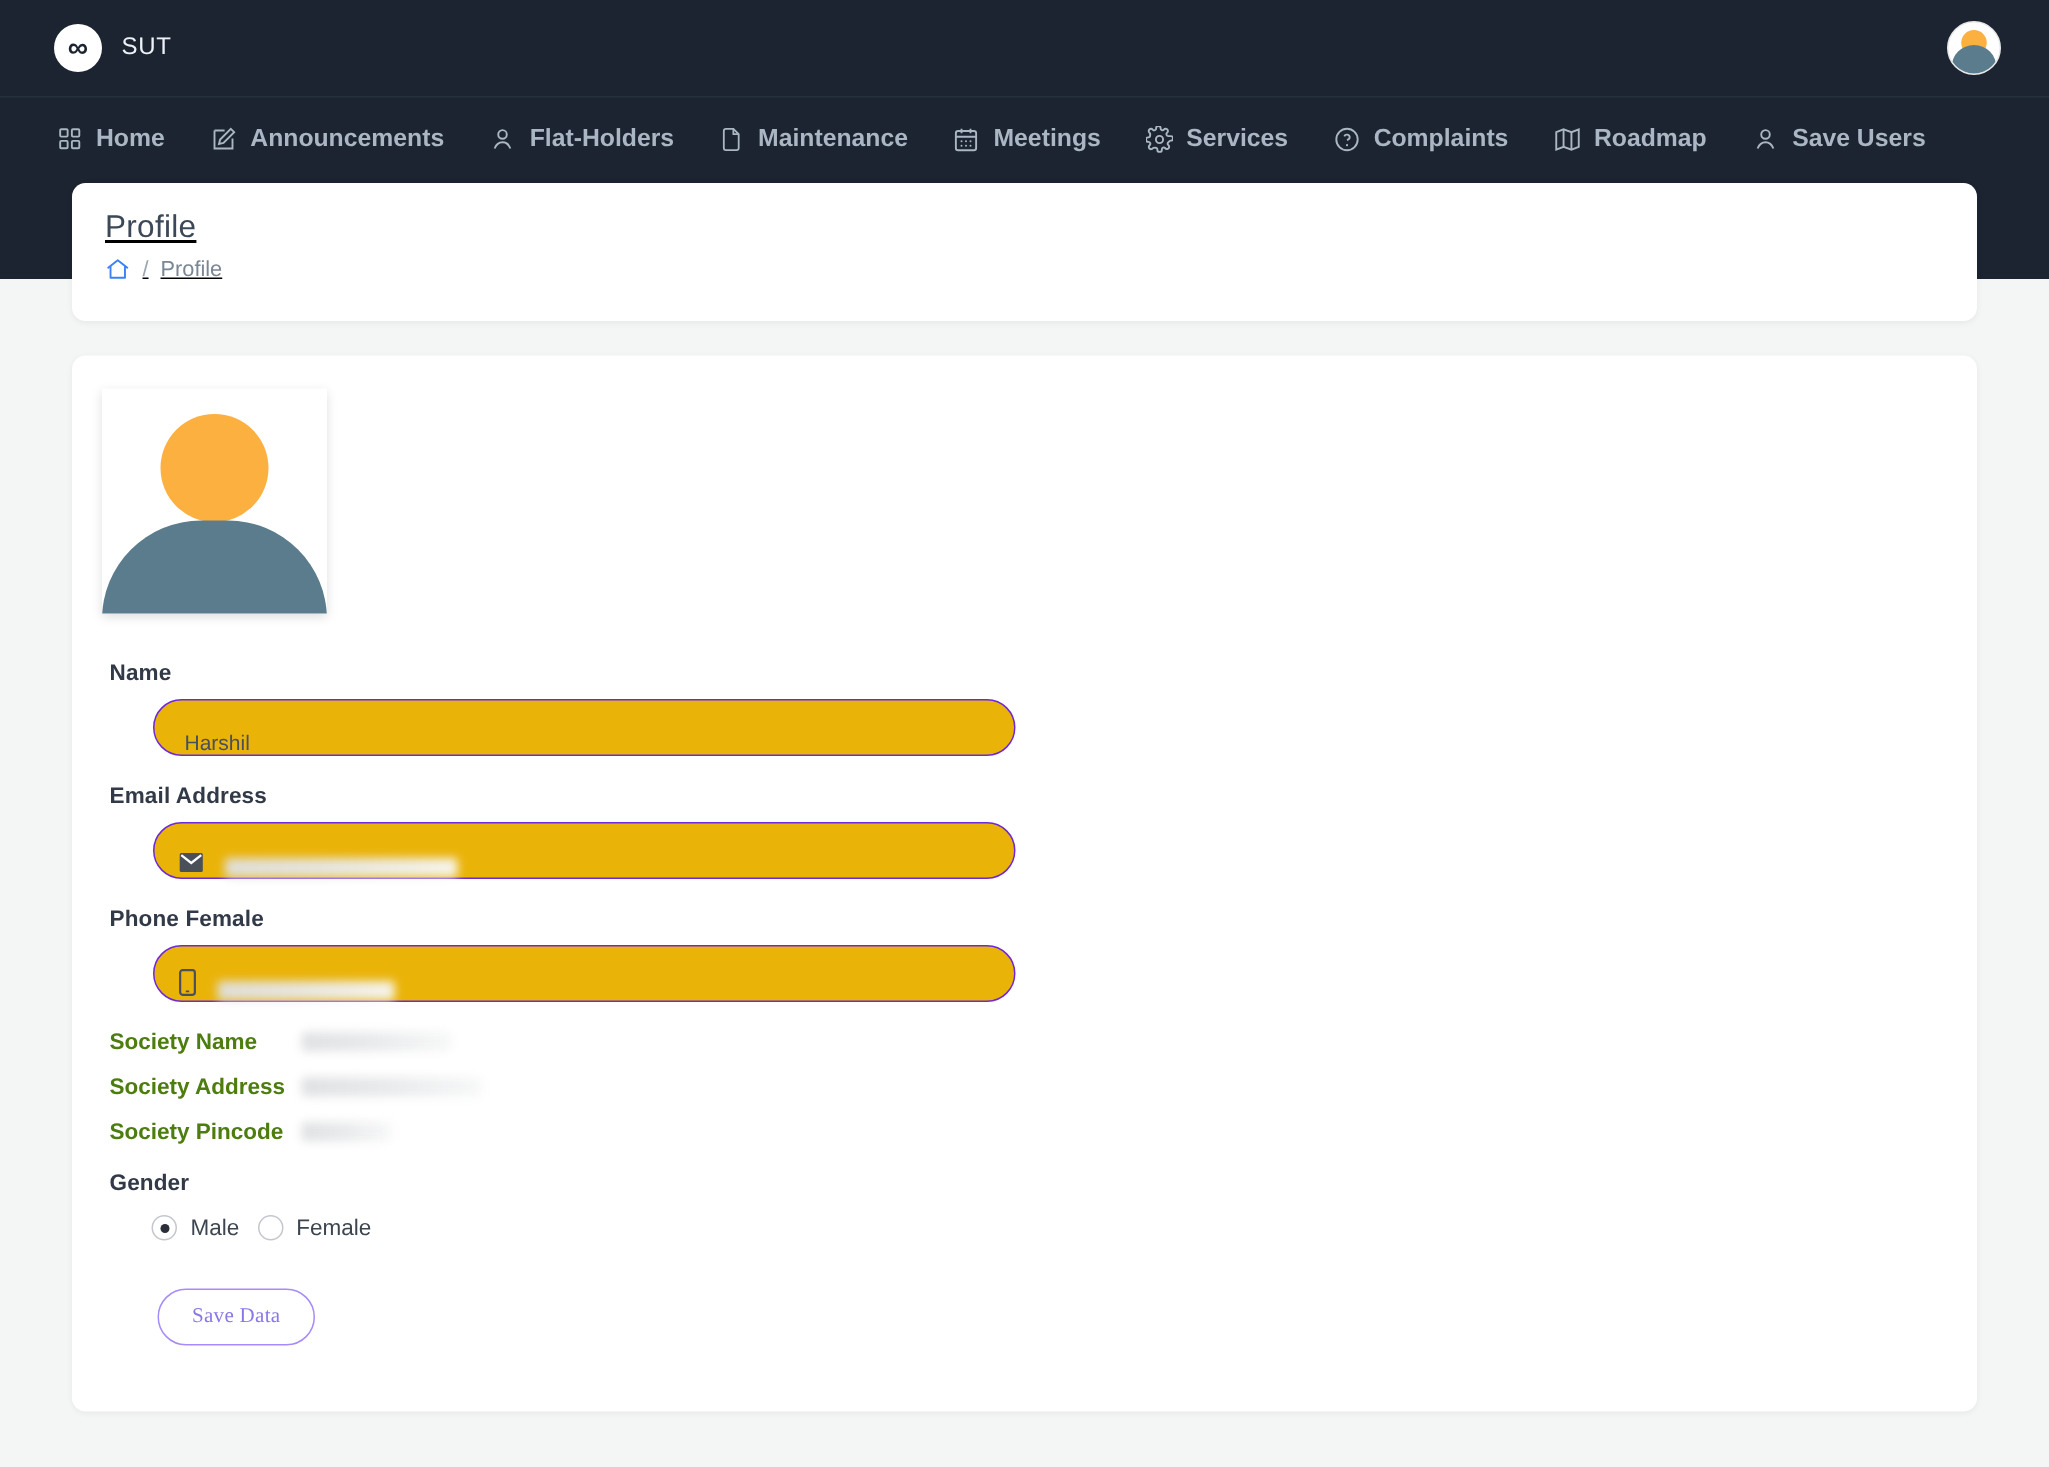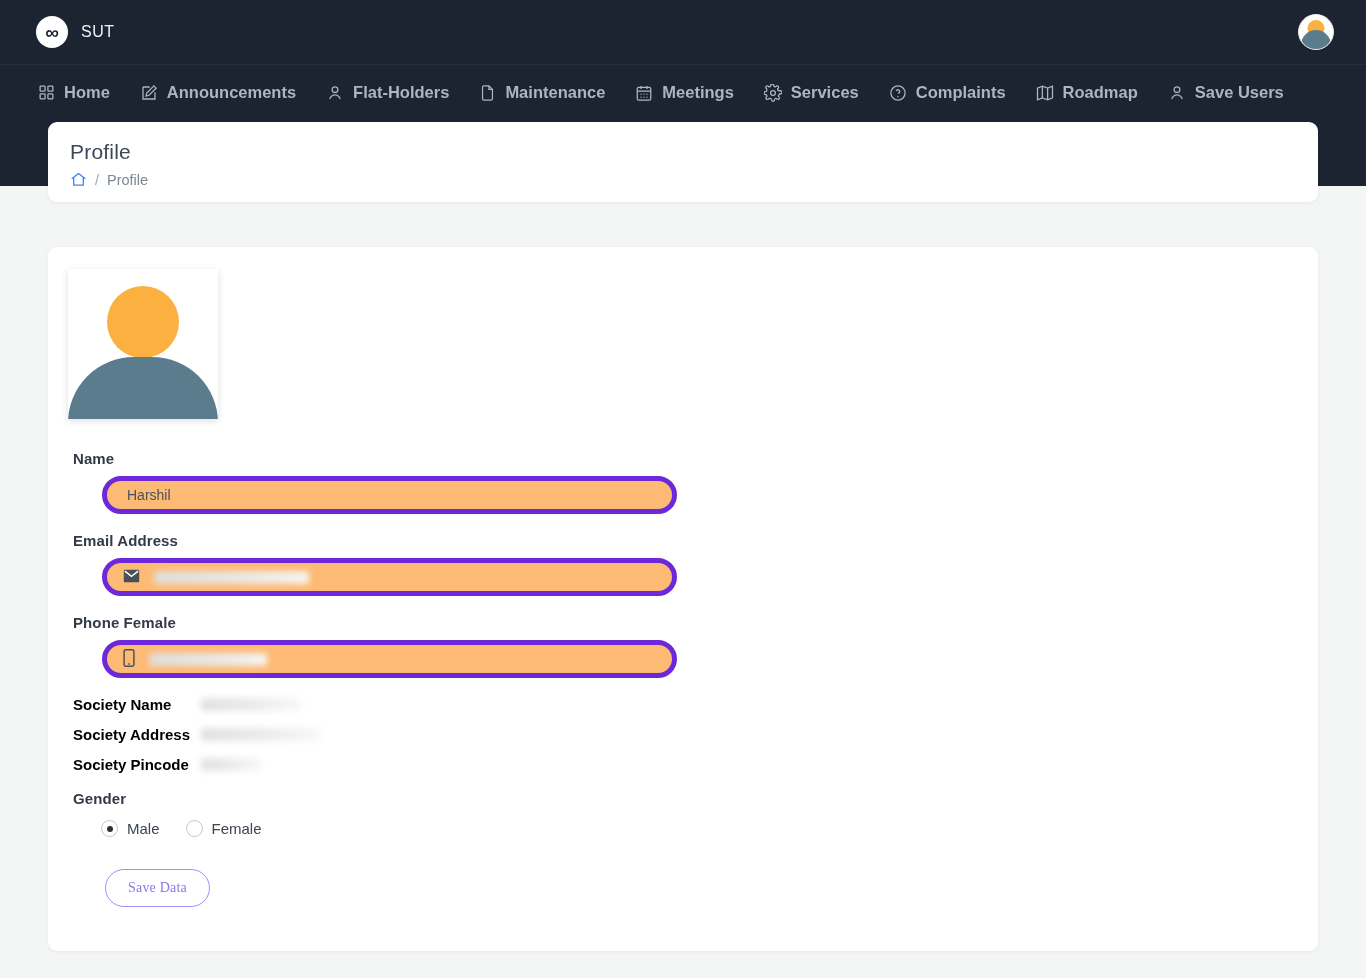--- a/index.html
+++ b/index.html
@@ -105,26 +105,27 @@
     white-space: nowrap;
   }
   .nav-item svg { flex: none; display: block; }
 
   
   .page-header-card {
     position: absolute;
     top: 122px;
     left: 48px;
     width: 1270px;
-    height: 80px;
+    height: 92px;
     background: #ffffff;
     border-radius: 9px;
     box-shadow: 0 1px 4px rgba(0,0,0,.06);
     z-index: 5;
     padding: 18px 0 0 22px;
+    text-decoration: underline;
   }
 
   .page-title {
     font-size: 21px;
     color: #3c4858;
     font-weight: 400;
     letter-spacing: .2px;
     margin-bottom: 7px;
   }
 
@@ -134,21 +135,21 @@
     gap: 8px;
     font-size: 14.5px;
     color: #7b8794;
   }
   .breadcrumb .sep { color: #9aa5b1; }
   .crumb-home { display: flex; align-items: center; cursor: pointer; }
 
   
   .main-card {
     position: absolute;
-    top: 247px;
+    top: 237px;
     left: 48px;
     width: 1270px;
     height: 704px;
     background: #ffffff;
     border-radius: 9px;
     box-shadow: 0 1px 4px rgba(0,0,0,.06);
     z-index: 4;
   }
 
   .profile-photo {
@@ -189,25 +190,25 @@
     font-size: 15px;
     font-weight: 700;
     color: #323a47;
     margin-bottom: 9px;
     letter-spacing: .1px;
   }
 
   .input-pill {
     width: 575px;
     height: 38px;
-    border: 5px solid #6d28d9;
+    border: 1px solid #6d28d9;
     border-radius: 19px;
-    background: #fdba74;
-    display: flex;
-    align-items: center;
+    background: #eab308;
+    display: flex;
+    align-items: flex-end;
     padding: 0 20px;
     margin-left: 29px;
     margin-bottom: 18px;
     font-size: 14px;
     color: #49505c;
     gap: 14px;
   }
   .input-pill .val { font-size: 14px; color: #49505c; }
 
   .input-pill.with-icon { padding-left: 16px; }
@@ -222,31 +223,31 @@
   }
 
   .info-row {
     display: flex;
     align-items: center;
     margin-bottom: 13px;
   }
   .info-label {
     font-size: 15px;
     font-weight: 700;
-    color: #000000;
+    color: #4d7c0f;
     min-width: 118px;
   }
   .info-value { margin-left: 10px; }
 
   .gender-block { margin-top: 17px; }
 
   .radio-row {
     display: flex;
     align-items: center;
-    gap: 26px;
+    gap: 12px;
     margin-top: 13px;
     margin-left: 28px;
   }
   .radio-opt {
     display: flex;
     align-items: center;
     gap: 9px;
     cursor: pointer;
     font-size: 15px;
     color: #3c4550;

